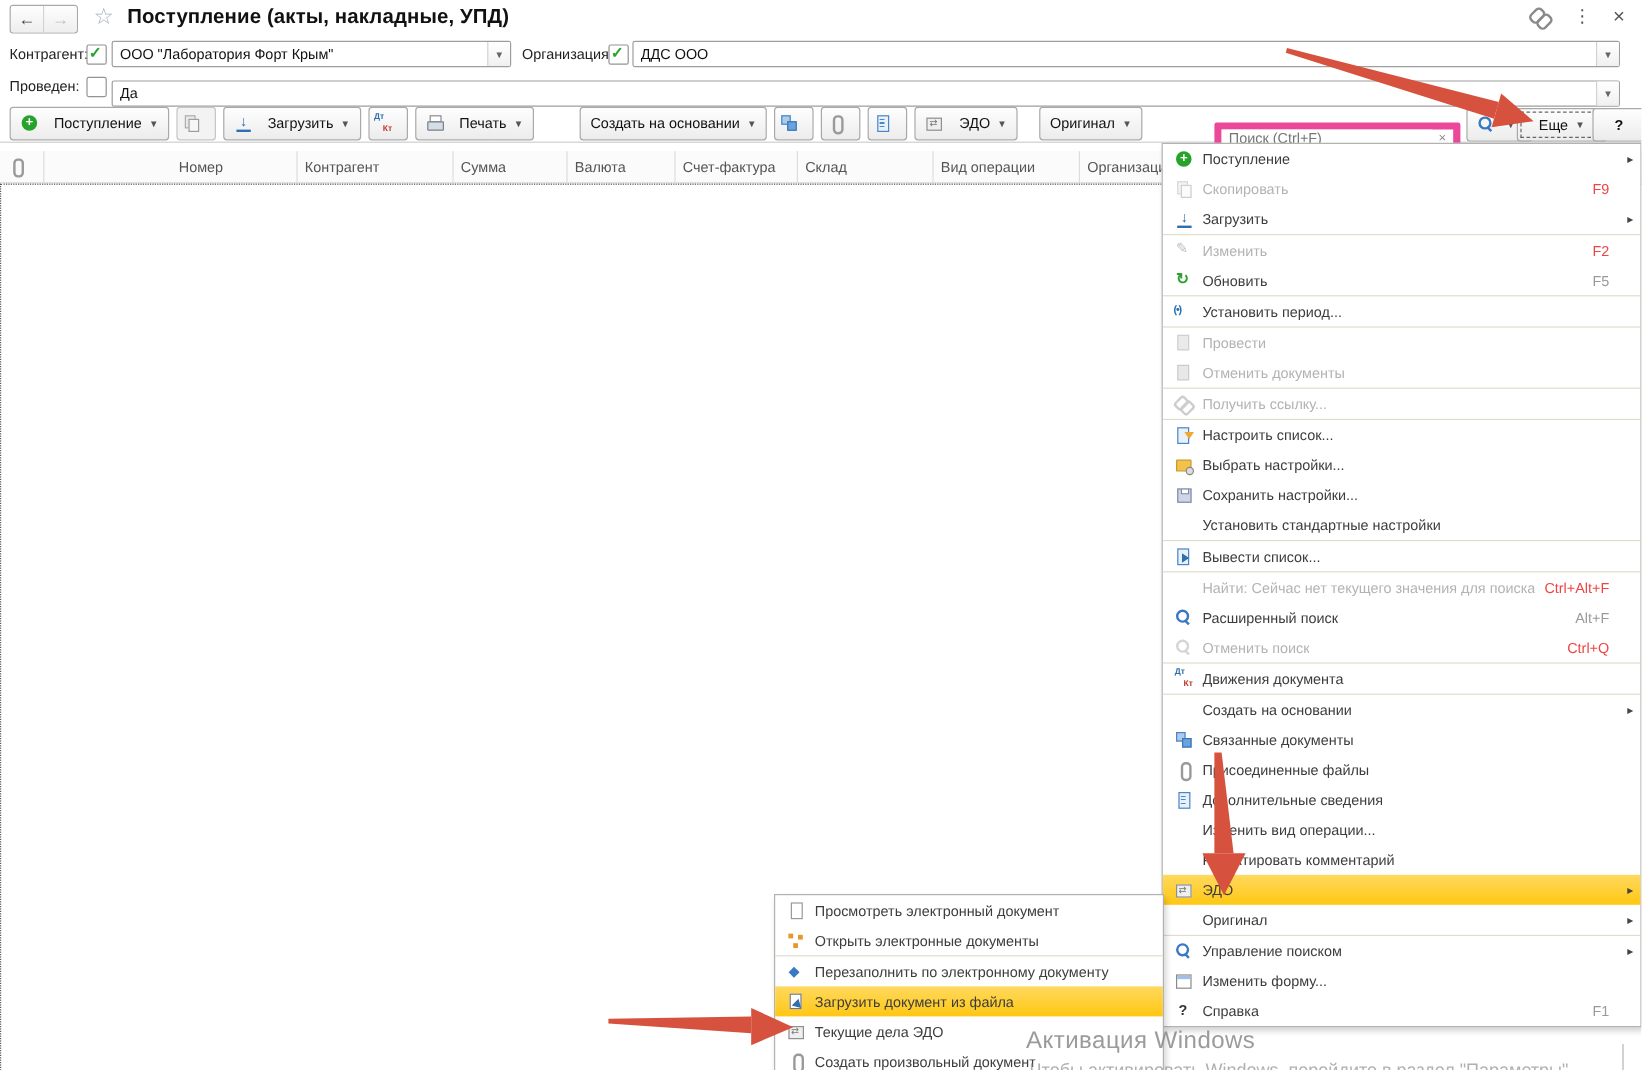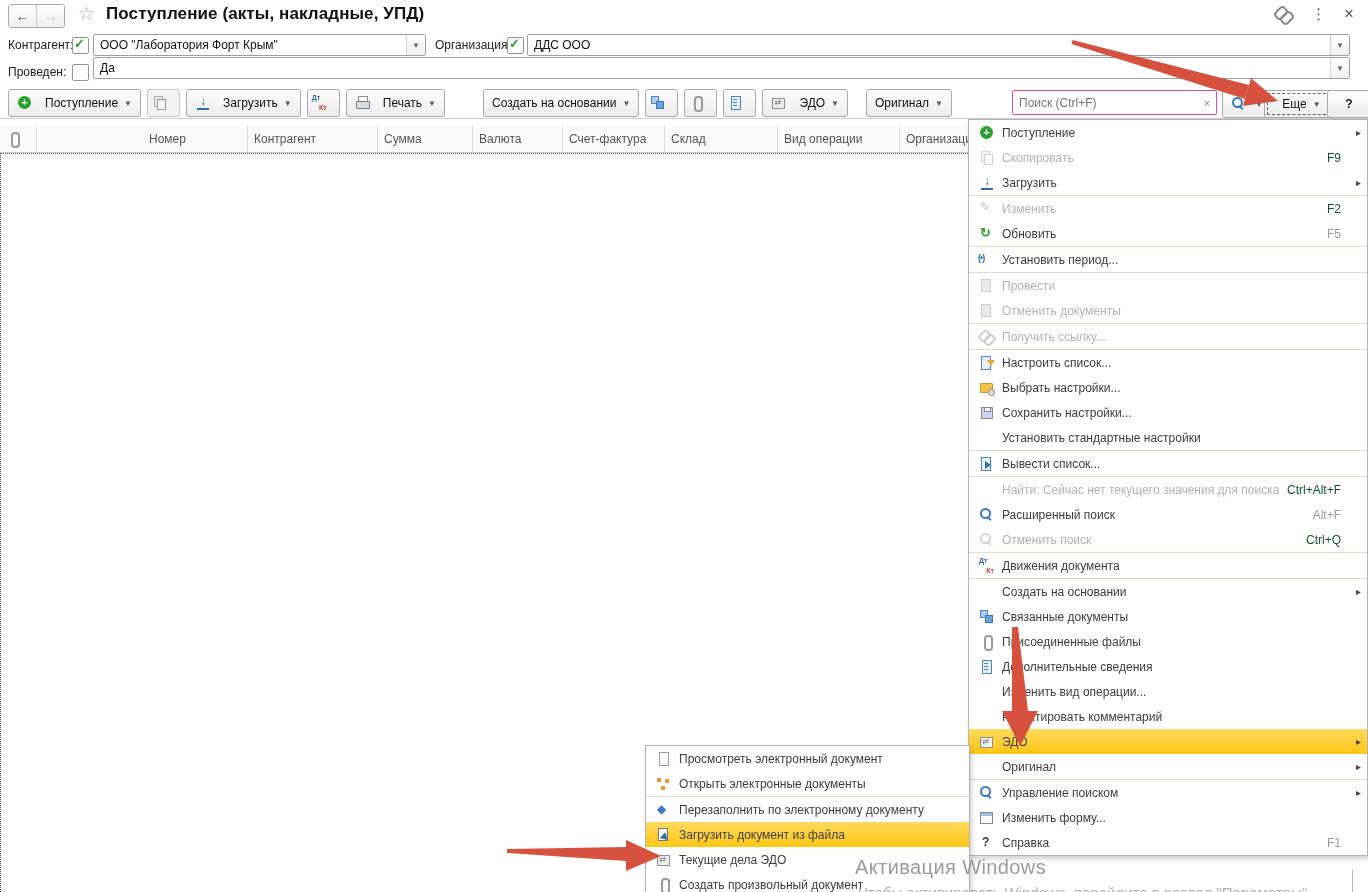--- a/index.html
+++ b/index.html
@@ -30,21 +30,21 @@
   .combo{width:18px;display:flex;align-items:center;justify-content:center;color:#666;font-size:8px;border-left:1px solid #d2d2d2;background:linear-gradient(#fff,#f0f0f0);}
 
   
   .toolbar{position:absolute;left:0;top:88px;width:100%;height:31px;border-bottom:1px solid #cfcfcf;display:flex;align-items:center;padding-left:8px;box-sizing:border-box;}
   .tbtn{height:26px;display:inline-flex;align-items:center;gap:5px;padding:0 8px;margin-right:6px;
         border:1px solid #a9a9a9;border-radius:3px;background:linear-gradient(#fefefe,#ececec);color:#111;white-space:nowrap;}
   .tbtn.icon-only{padding:0 4px;}
   .tbtn.dis{border-color:#c6c6c6;background:#f3f3f3;color:#b5b5b5;}
   .caret{font-size:8px;color:#555;margin-left:1px;}
   .gap-lg{margin-left:32px;}.gap-md{margin-left:12px;}
-  .searchwrap{position:absolute;left:1012px;top:2px;width:205px;height:25px;display:flex;align-items:center;border:1px solid #ec4899;border-radius:2px;background:#fff;box-sizing:border-box;}
+  .searchwrap{position:absolute;left:1012px;top:14px;width:205px;height:25px;display:flex;align-items:center;border:6px solid #ec4899;border-radius:2px;background:#fff;box-sizing:border-box;}
   .searchwrap input{flex:1;border:none;outline:none;font:12px "Liberation Sans",sans-serif;padding:0 6px;color:#999;}
   .sclear{width:18px;text-align:center;color:#888;font-size:11px;}
   .magbtn{position:absolute;left:1222px;top:2px;width:37px;height:26px;}
   .morebtn{position:absolute;left:1264px;top:2px;width:57px;height:26px;justify-content:center;outline:1px dashed #666;outline-offset:-4px;}
   .helpbtn{position:absolute;left:1327px;top:2px;width:26px;height:26px;justify-content:center;font-weight:700;}
 
   
   .thead{position:absolute;left:0;top:126px;width:100%;height:27px;display:flex;background:#fbfbfb;border-bottom:1px solid #cdcdcd;box-sizing:border-box;color:#555;}
   .th{display:flex;align-items:center;padding-left:6px;border-right:1px solid #ddd;box-sizing:border-box;overflow:hidden;white-space:nowrap;}
   .th .sort{margin-left:auto;margin-right:8px;color:#555;}
@@ -53,21 +53,21 @@
   
   .menu{position:absolute;background:#fff;border:1px solid #b2b2b2;box-shadow:2px 3px 5px rgba(0,0,0,.18);box-sizing:border-box;z-index:40;}
   .more-menu{left:968px;top:119px;width:400px;}
   .edo-menu{left:645px;top:745px;width:325px;z-index:45;}
   .mi{height:25px;display:flex;align-items:center;padding:0 6px 0 10px;color:#3d3d3d;white-space:nowrap;}
   .mi .lbl{overflow:hidden;text-overflow:ellipsis;}
   .mi.dis{color:#b3b3b3;}
   .mi.dis .ic{filter:grayscale(1) opacity(.5);}
   .mi.hl{background:linear-gradient(#ffd95e,#ffc713);}
   .mi .key{margin-left:auto;color:#9a9a9a;padding-right:10px;}
-  .mi.dis .key{color:#14532d;}
+  .mi.dis .key{color:#ef4444;}
   .mi .subarr{width:10px;text-align:right;color:#444;font-size:10px;margin-left:auto;}
   .mi .key + .subarr{margin-left:0;}
   .msep{height:1px;background:#dedecb;margin:0;}
 
   
   .ic{position:relative;display:inline-block;width:16px;height:14px;flex:0 0 16px;margin-right:7px;}
   .add-icon::before{content:"";position:absolute;left:1px;top:0;width:13px;height:13px;border-radius:50%;background:#27a32b;}
   .add-icon::after{content:"+";position:absolute;left:1px;top:0;width:13px;text-align:center;color:#fff;font-weight:700;font-size:11px;line-height:13px;}
   .copy-icon::before{content:"";position:absolute;left:2px;top:0;width:7px;height:9px;border:1px solid #adadad;background:#e9e9e9;}
   .copy-icon::after{content:"";position:absolute;left:5px;top:3px;width:7px;height:9px;border:1px solid #9c9c9c;background:#f6f6f6;}
@@ -152,21 +152,21 @@
   </div>
   <div class="f-label" style="left:435px;top:34px;">Организация:</div>
   <div class="cb on" style="left:507px;top:37px;"></div>
   <div class="fwrap" style="left:527px;top:34px;width:823px;">
     <input readonly="" value="ДДС ООО" style="">
     <span class="combo">▼</span>
   </div>
 
   <div class="f-label" style="left:8px;top:61px;">Проведен:</div>
   <div class="cb" style="left:72px;top:64px;"></div>
-  <div class="fwrap" style="left:93px;top:57px;width:1257px;">
+  <div class="fwrap" style="left:93px;top:67px;width:1257px;">
     <input readonly="" value="Да" style="">
     <span class="combo">▼</span>
   </div>
 
   <div class="toolbar">
     <span id="tb-buttons" style="display:flex;align-items:center;">
         <div class="tbtn">
           <span class="ic add-icon"></span>
           <span>Поступление</span>
           <span class="caret">▼</span>

